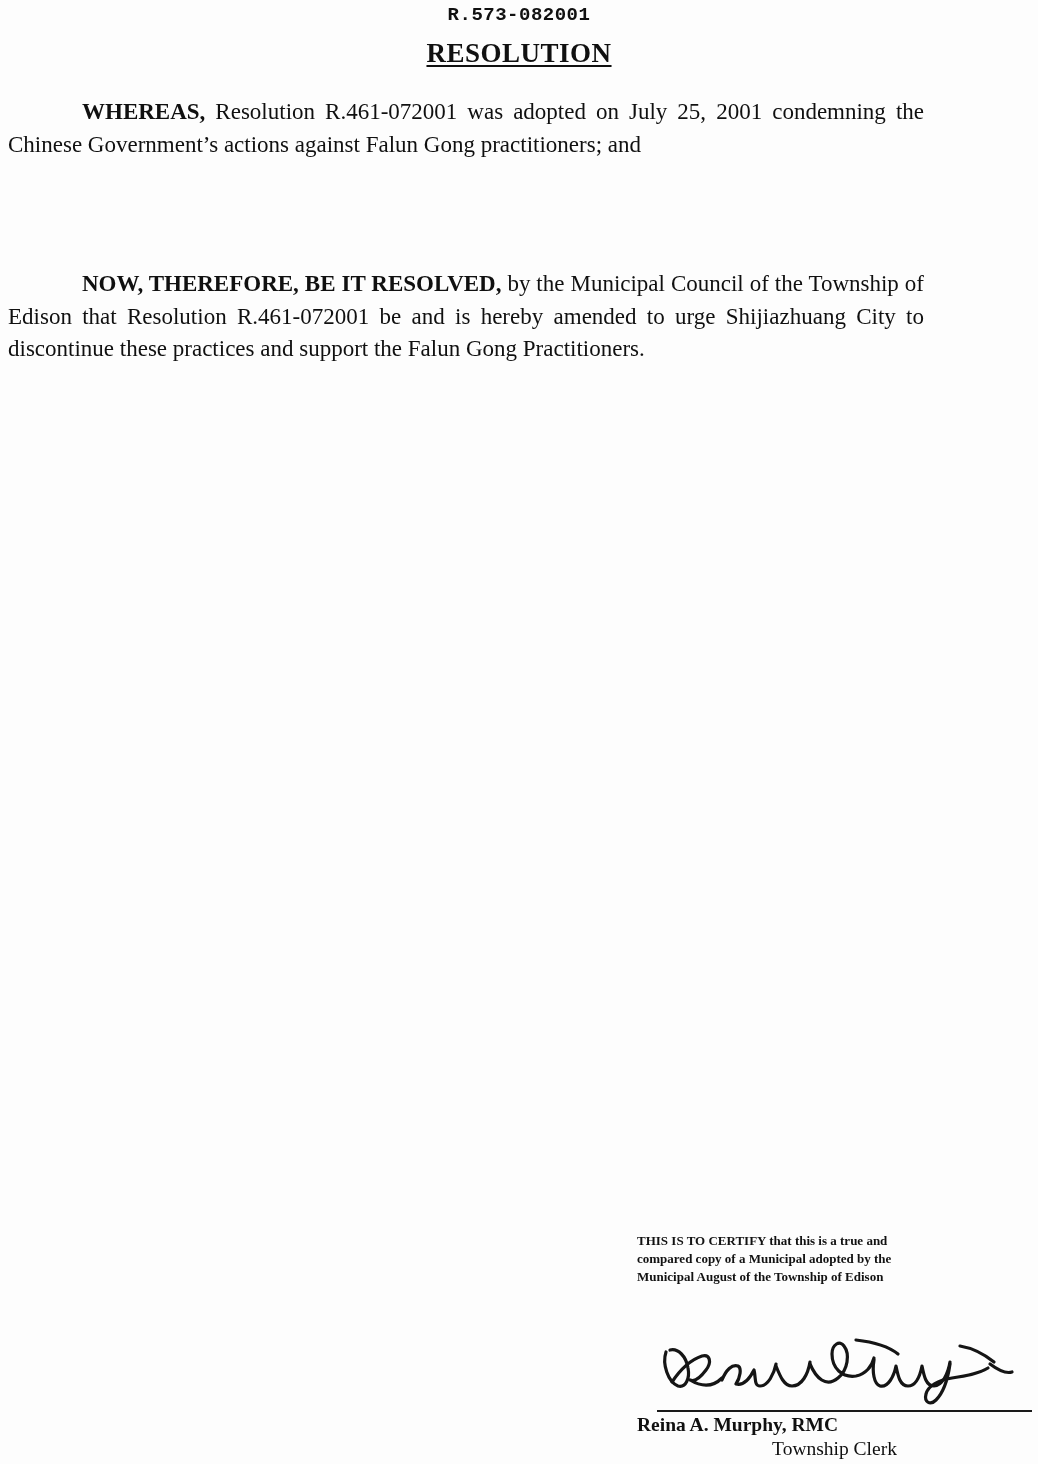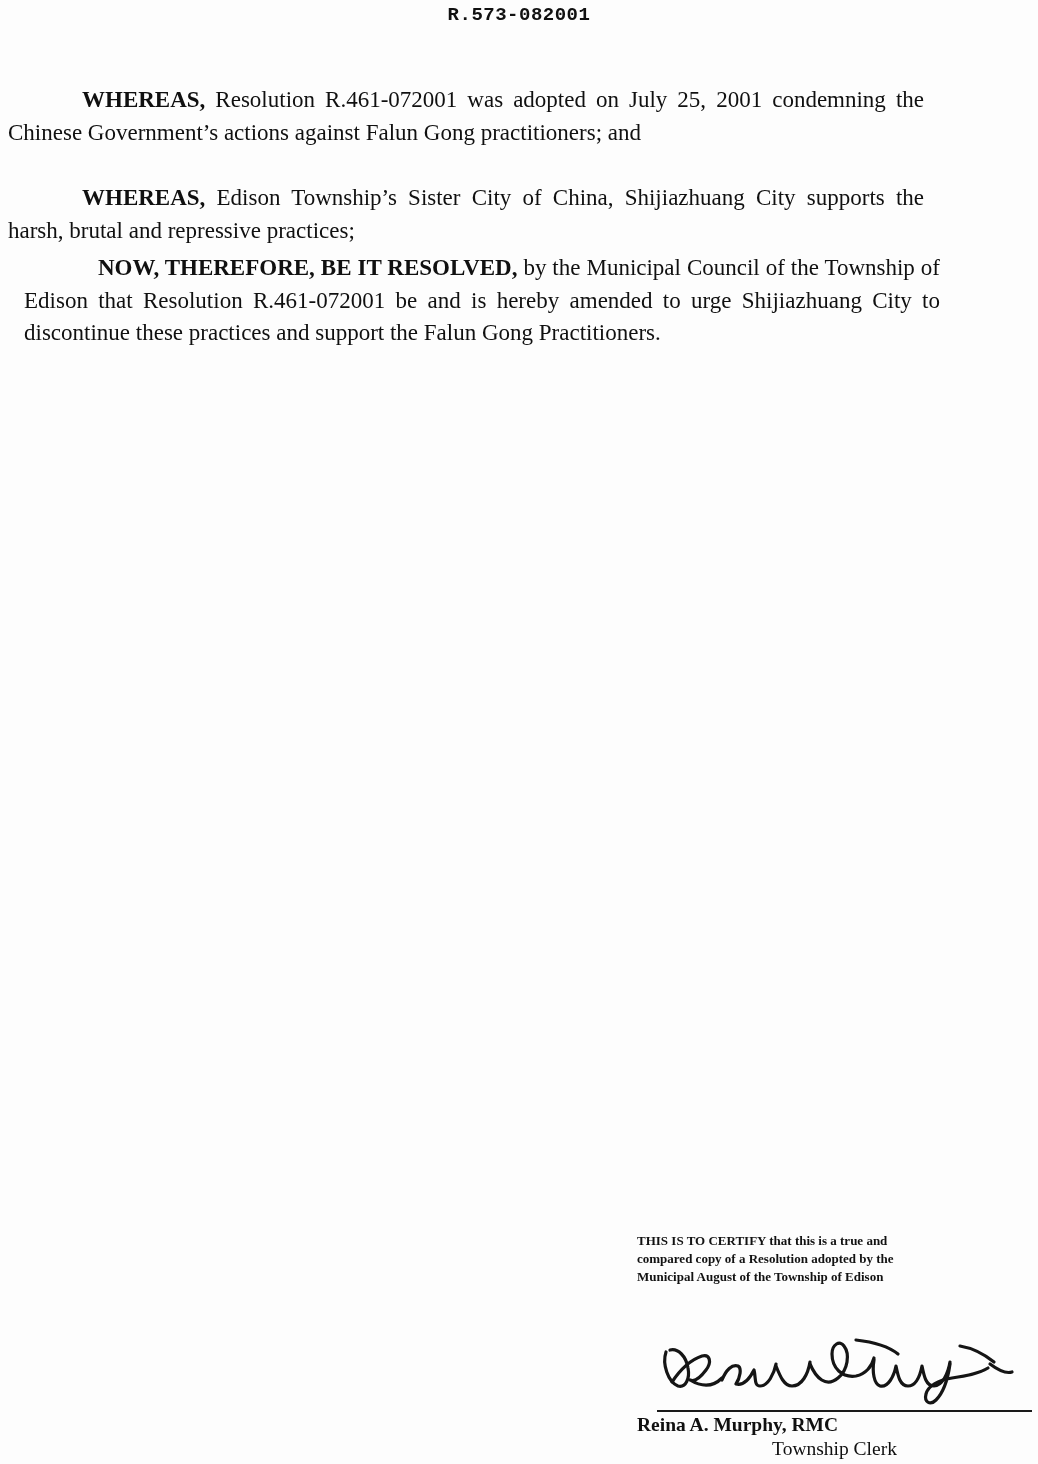--- a/index.html
+++ b/index.html
@@ -53,23 +53,23 @@
     font-size: 23px;
     line-height: 1.42;
     text-align: justify;
     text-justify: inter-word;
   }
   .body-block .indent {
     display: inline-block;
     width: 74px;
   }
   .b { font-weight: bold; }
-  #para1 { top: 84px; }
+  #para1 { top: 96px; }
   #para2 { top: 182px; }
-  #para3 { top: 252px; margin-left: 16px; }
+  #para3 { top: 268px; }
 
   .cert-block {
     position: absolute;
     left: 637px;
     top: 1232px;
     width: 395px;
     font-size: 13px;
     font-weight: bold;
     line-height: 1.38;
     color: #121212;
@@ -114,36 +114,34 @@
     font-weight: normal;
   }
 </style>
 </head>
 <body>
 
 <div class="page">
 
   <div class="doc-number">R.573-082001</div>
 
+  <div class="title">RESOLUTION</div>
 
   <div class="body-block" id="para1">
     <span class="indent"></span><span class="b">WHEREAS,</span><span> Resolution R.461-072001 was adopted on July 25, 2001 condemning the Chinese Government’s actions against Falun Gong practitioners; and</span>
   </div>
 
-  <div class="body-block" id="para2">
-    <span class="indent"></span><span class="b">WHEREAS,</span><span> Edison Township’s Sister City of China, Shijiazhuang City supports the harsh, brutal and repressive practices;</span>
-  </div>
 
   <div class="body-block" id="para3">
     <span class="indent"></span><span class="b">NOW, THEREFORE, BE IT RESOLVED,</span><span> by the Municipal Council of the Township of Edison that Resolution R.461-072001 be and is hereby amended to urge Shijiazhuang City to discontinue these practices and support the Falun Gong Practitioners.</span>
   </div>
 
   <div class="cert-block">
     <span class="cert-line">THIS IS TO CERTIFY that this is a true and</span>
-    <span class="cert-line">compared copy of a Resolution adopted by the</span>
+    <span class="cert-line">compared copy of a Municipal adopted by the</span>
     <span class="cert-line">Municipal August of the Township of Edison</span>
   </div>
 
   <svg class="signature" viewBox="0 0 360 80" xmlns="http://www.w3.org/2000/svg">
     <g fill="none" stroke="#151515" stroke-width="3.2" stroke-linecap="round" stroke-linejoin="round">
       <path d="M6 22 C 2 34, 8 52, 18 56 C 26 58, 30 48, 28 38 C 26 26, 18 18, 10 20"></path>
       <path d="M12 52 C 20 40, 30 30, 42 26 C 50 24, 52 32, 46 40 C 40 48, 34 52, 30 50 C 40 56, 52 58, 62 48"></path>
       <path d="M62 50 C 66 40, 72 34, 78 36 C 82 38, 80 48, 76 54 C 84 56, 90 48, 94 40 C 96 48, 94 56, 100 56 C 108 56, 114 44, 116 34"></path>
       <path d="M116 36 C 120 46, 124 56, 132 56 C 142 56, 148 44, 150 32"></path>
       <path d="M150 34 C 156 48, 166 58, 178 48 C 188 40, 190 24, 184 16 C 180 10, 172 14, 172 24 C 172 38, 182 48, 196 46 C 206 44, 212 36, 214 28"></path>

